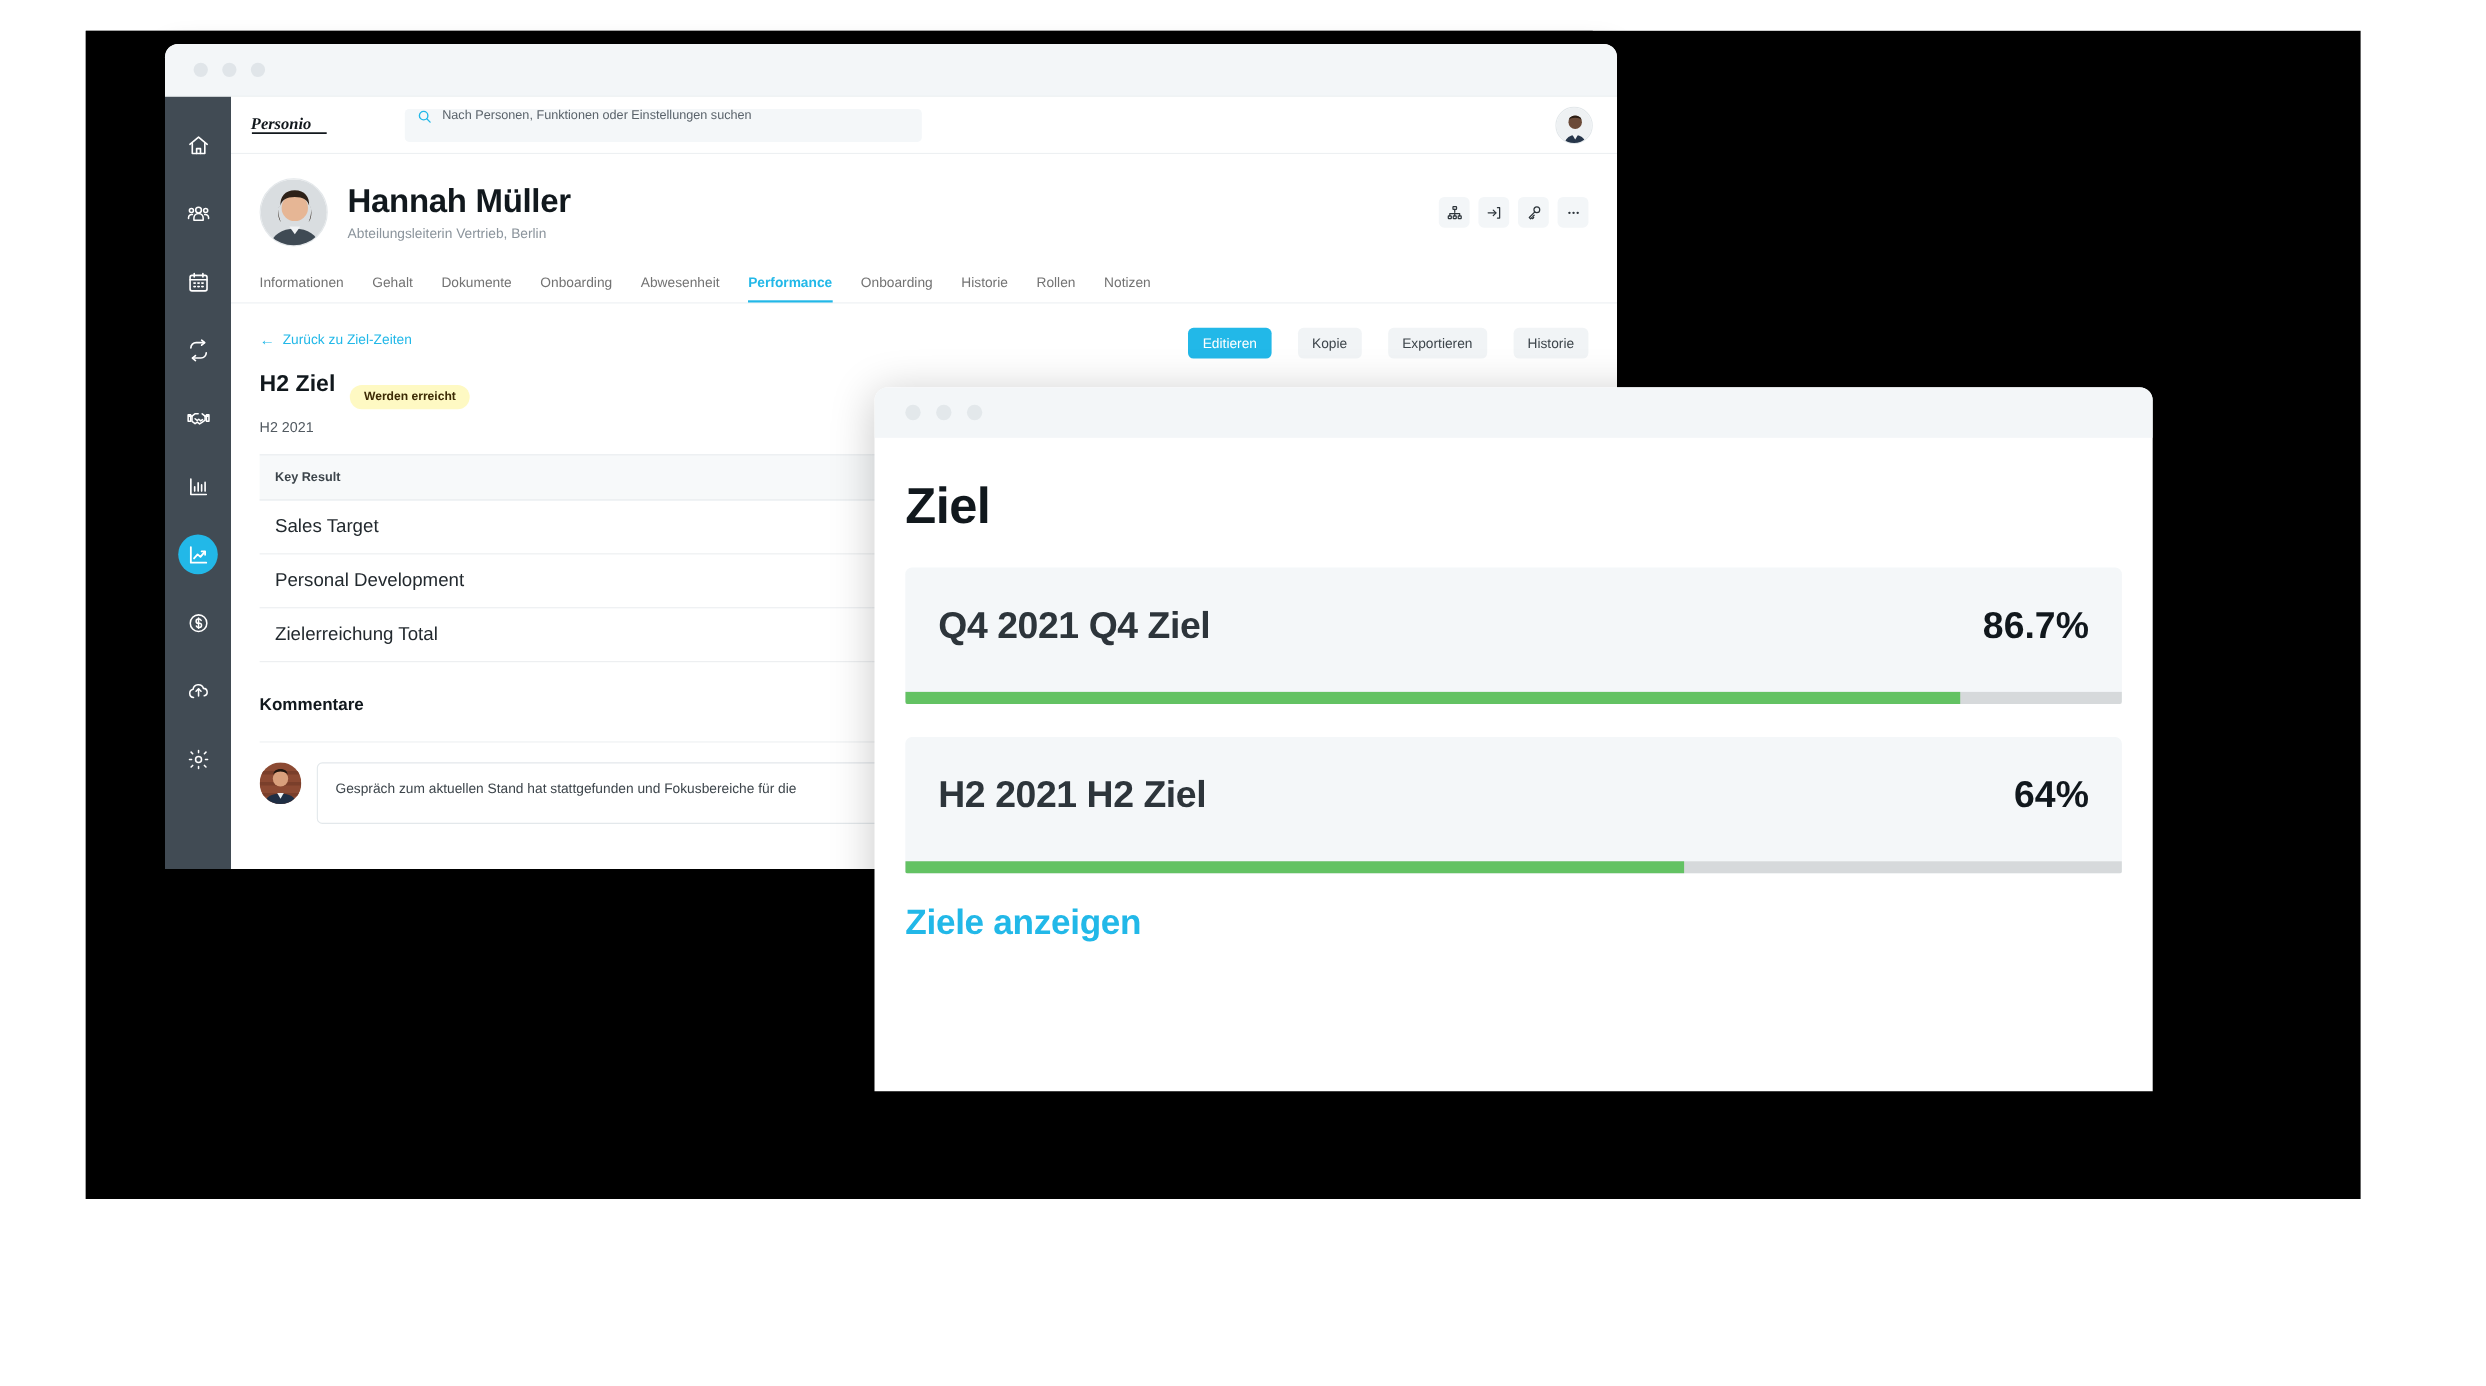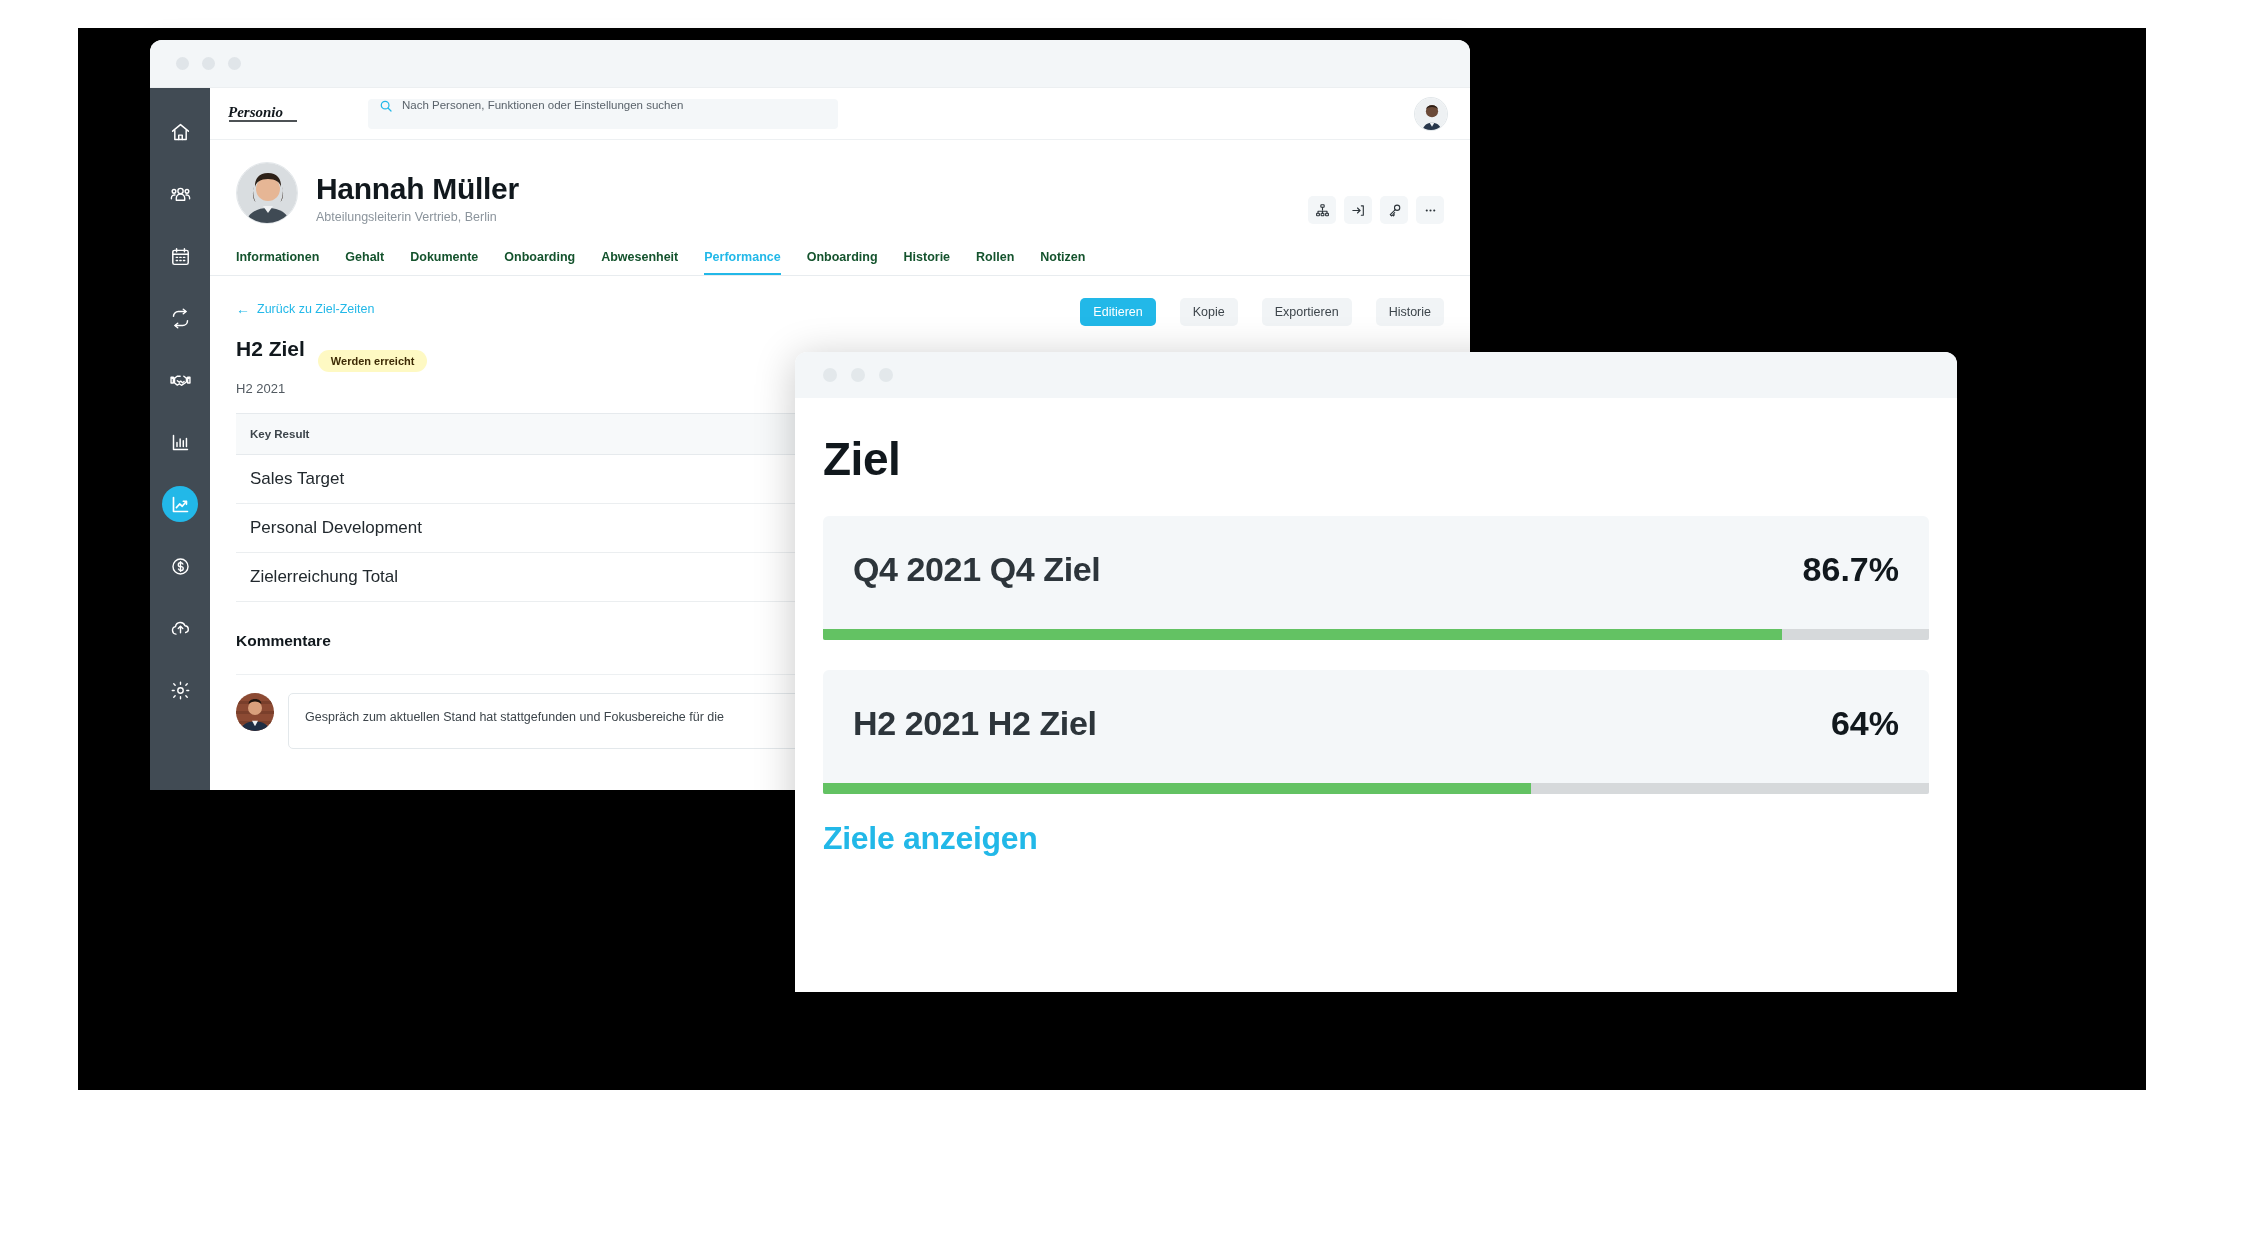--- a/index.html
+++ b/index.html
@@ -70,43 +70,43 @@
   .searchbox .s-ic { width: 14px; height: 14px; flex: 0 0 14px; }
   .search-ph { font-size: 11.5px; color: #5a636b; white-space: nowrap; }
   .topbar-spacer { flex: 1; }
   .avatar-top {
     width: 34px; height: 34px; border-radius: 50%; flex: 0 0 34px;
     overflow: hidden; border: 1px solid #e2e7ea;
   }
 
   
   .profile {
-    display: flex; align-items: flex-end; padding: 22px 26px 20px 26px; gap: 18px;
+    display: flex; align-items: center; padding: 22px 26px 20px 26px; gap: 18px;
   }
   .profile-pic {
     width: 62px; height: 62px; border-radius: 50%; overflow: hidden;
     flex: 0 0 62px; border: 1px solid #e3e7ea;
   }
   .profile-name { font-size: 30px; font-weight: 700; color: #11181d; letter-spacing: -0.3px; }
   .profile-sub { font-size: 12.5px; color: #8b949c; margin-top: 4px; }
   .profile-actions { margin-left: auto; display: flex; gap: 8px; }
   .act-btn {
     width: 28px; height: 28px; border-radius: 5px; background: #f3f6f8;
     display: flex; align-items: center; justify-content: center;
   }
   .act-btn svg { width: 15px; height: 15px; display:block; }
 
   
   .tabs {
     display: flex; gap: 26px; padding: 0 26px;
     border-bottom: 1px solid #e8ecef; background: #fff;
   }
   .tab {
-    font-size: 12.5px; color: #14532d; padding: 6px 0 9px 0;
-    border-bottom: 2px solid transparent; white-space: nowrap; font-weight: bold;
+    font-size: 12.5px; color: #737373; padding: 6px 0 9px 0;
+    border-bottom: 2px solid transparent; white-space: nowrap;
   }
   .tab.active { color: #22b8e8; font-weight: 700; border-bottom-color: #22b8e8; }
 
   
   .content { flex: 1; background: #ffffff; padding: 26px 26px 0 26px; position: relative; }
 
   .btn-row { position: absolute; right: 26px; top: 22px; display: flex; gap: 24px; }
   .tbtn {
     font-size: 12.5px; padding: 7px 13px; border-radius: 5px;
     background: #f1f4f6; color: #3d454b; white-space: nowrap;

